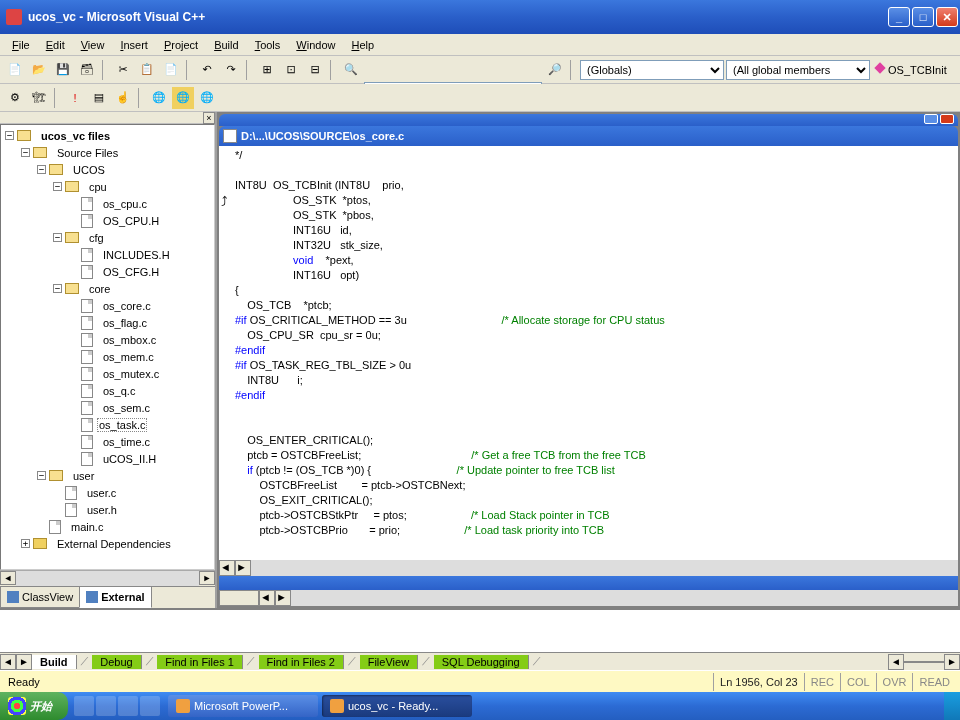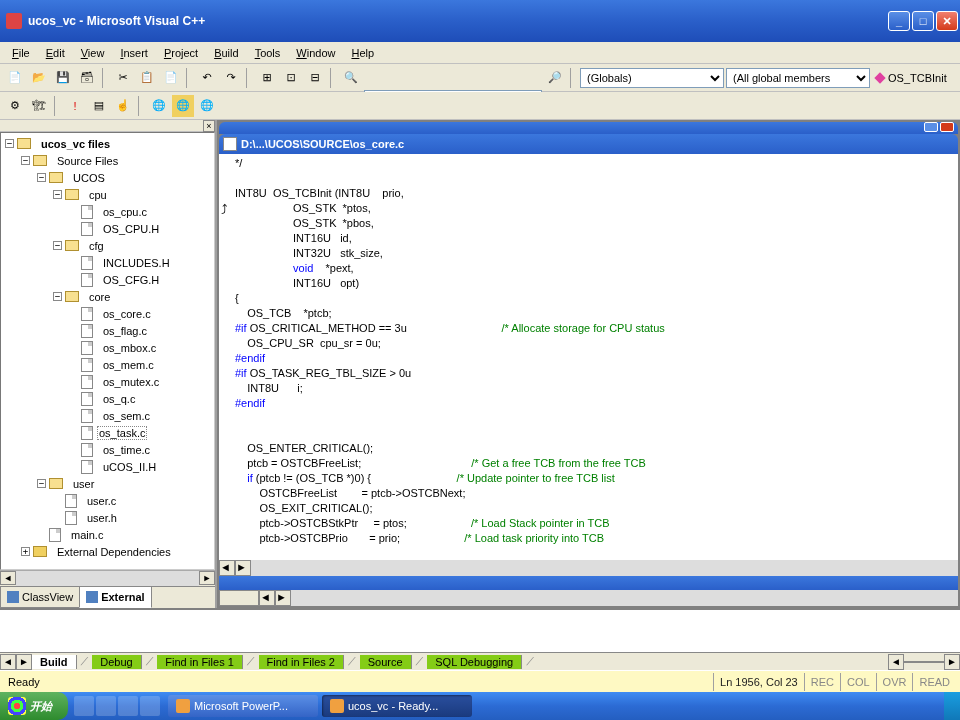--- a/index.html
+++ b/index.html
@@ -1,38 +1,38 @@
 <!DOCTYPE html>
 <html><head>
 <meta charset="utf-8">
 <style>
 * { margin: 0; padding: 0; box-sizing: border-box; font-family: "Tahoma", sans-serif; font-size: 11px; }
 body { width: 960px; height: 720px; overflow: hidden; background: #ece9d8; display: flex; flex-direction: column; }
 
 
-.titlebar { height: 42px; background: linear-gradient(to bottom, #3b77dd 0%, #2a5fc9 50%, #1e4db8 100%); display: flex; align-items: center; padding: 0 2px 0 6px; color: white; }
+.titlebar { height: 34px; background: linear-gradient(to bottom, #3b77dd 0%, #2a5fc9 50%, #1e4db8 100%); display: flex; align-items: center; padding: 0 2px 0 6px; color: white; }
 .titlebar .app-icon { width: 16px; height: 16px; background: #d44; border-radius: 2px; margin-right: 6px; }
 .titlebar .title-text { flex: 1; font-weight: bold; font-size: 12px; }
 .win-btn { width: 22px; height: 20px; margin-left: 2px; border: 1px solid #fff; border-radius: 3px; display: flex; align-items: center; justify-content: center; font-weight: bold; color: white; font-size: 11px; }
 .win-btn.min, .win-btn.max { background: linear-gradient(to bottom, #5a8fe6, #2a5fc9); }
 .win-btn.close { background: linear-gradient(to bottom, #f08070, #d43a1a); }
 
 
 .menubar { height: 22px; background: #ece9d8; display: flex; align-items: center; padding: 0 4px; border-bottom: 1px solid #c0c0c0; }
 .menubar span { padding: 2px 8px; }
 .menubar span u { text-decoration: underline; }
 
 
 .toolbar { height: 28px; background: #ece9d8; display: flex; align-items: center; padding: 0 4px; border-bottom: 1px solid #c0c0c0; gap: 2px; }
 .tb-btn { width: 22px; height: 22px; display: flex; align-items: center; justify-content: center; border: 1px solid transparent; }
 .tb-sep { width: 6px; height: 20px; border-left: 1px solid #a0a0a0; margin: 0 2px; }
 .tb-combo { height: 20px; border: 1px solid #7f9db9; background: white; font-size: 11px; padding: 0 2px; }
 .tb-combo.wide { width: 178px; margin-top: 44px; }
 .tb-combo.med { width: 144px; }
-.func-ind { display: inline-flex; align-items: center; gap: 4px; padding: 0 4px; }
+.func-ind { display: inline-flex; gap: 4px; padding: 0 4px; }
 .pink-diamond { width: 8px; height: 8px; background: #e040a0; transform: rotate(45deg); }
 
 
 .main { flex: 1; display: flex; overflow: hidden; }
 
 
 .left-panel { width: 217px; display: flex; flex-direction: column; border-right: 2px solid #a0a0a0; background: #ece9d8; }
 .left-top { height: 12px; background: #ece9d8; border-bottom: 1px solid #c0c0c0; display:flex; justify-content:flex-end; }
 .left-top .x { width:12px; height:12px; font-size:9px; text-align:center; line-height:10px; border:1px solid #888;background:#ece9d8;}
 .tree { flex: 1; background: white; overflow: auto; padding: 2px 0; border: 1px inset #ccc; }
@@ -404,21 +404,21 @@
     <div class="arrow">◄</div>
     <div class="arrow">►</div>
     <div class="out-tab active">Build</div>
     <div class="out-slash">⟋</div>
     <div class="out-tab">Debug</div>
     <div class="out-slash">⟋</div>
     <div class="out-tab">Find in Files 1</div>
     <div class="out-slash">⟋</div>
     <div class="out-tab">Find in Files 2</div>
     <div class="out-slash">⟋</div>
-    <div class="out-tab">Source</div>
+    <div class="out-tab">FileView</div>
     <div class="out-slash">⟋</div>
     <div class="out-tab">SQL Debugging</div>
     <div class="out-slash">⟋</div>
     <div style="flex:1"></div>
     <div class="arrow">◄</div>
     <div style="width:40px;background:#ddd;border:1px solid #888;"></div>
     <div class="arrow">►</div>
   </div>
 </div>
 

